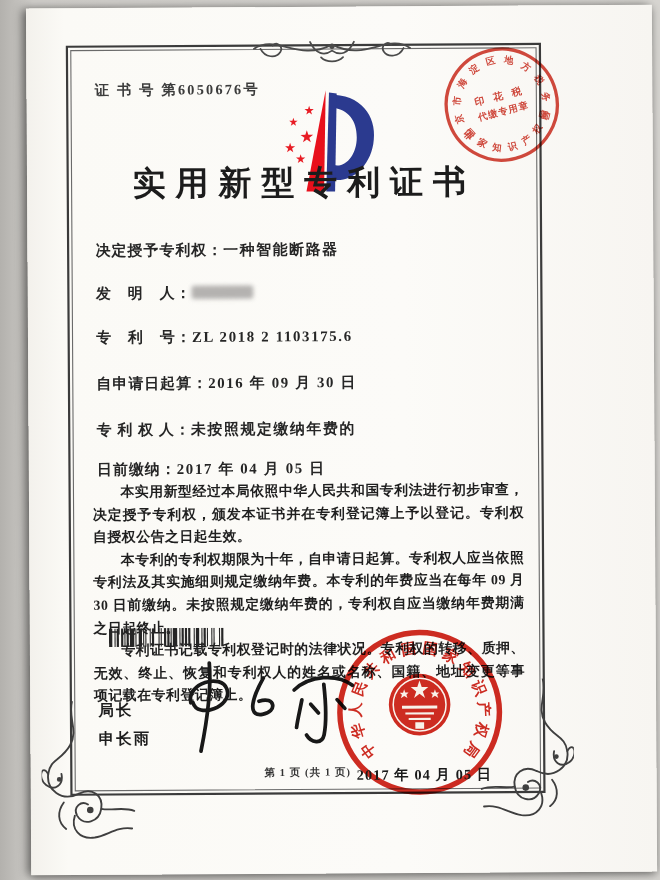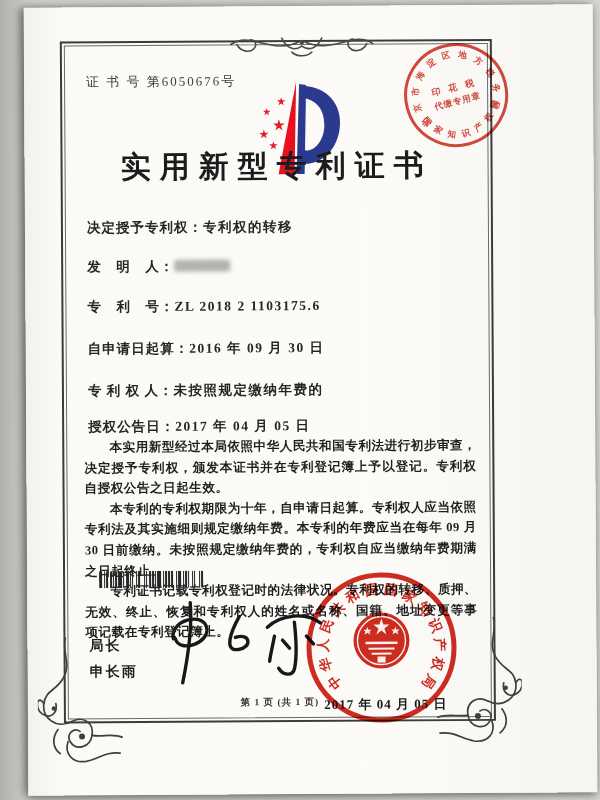--- a/index.html
+++ b/index.html
@@ -12,21 +12,21 @@
     position:absolute;left:26px;top:6px;width:569px;height:788px;
     background:linear-gradient(90deg,#f3f1ec 0%,#fbfaf6 6%,#fcfbf8 60%,#f7f5f1 100%);
     box-shadow:-4px 0 9px rgba(0,0,0,.38),0 3px 8px rgba(0,0,0,.30);
     transform:rotate(-0.35deg);
   }
   .frame{
     position:absolute;left:36px;top:34px;width:432px;height:682px;
     border:2px solid #3b3b3b;box-sizing:border-box;
   }
   .frame-inner{position:absolute;inset:2px;border:1px solid #6a6a6a;}
-  .cert-no{position:absolute;left:62px;top:66px;font-size:13px;font-weight:400;color:#3c3c3c;letter-spacing:2px;}
+  .cert-no{position:absolute;left:62px;top:66px;font-size:13px;font-weight:700;color:#3c3c3c;letter-spacing:2px;}
   .title{
     position:absolute;left:36px;top:140px;width:432px;text-align:center;
     font-size:30px;font-weight:700;color:#1c1c1c;letter-spacing:9px;
   }
   
   .logo{position:absolute;left:222px;top:70px;width:105px;height:100px;}
   .logo .star{position:absolute;color:#e81c24;line-height:1;}
   
   .frow{position:absolute;left:62px;width:400px;font-size:13.5px;font-weight:700;color:#262626;letter-spacing:1px;}
   .frow .val{letter-spacing:1.5px;}
@@ -126,36 +126,36 @@
     <span class="star" style="left:26px;top:42px;font-size:15px;">★</span>
     <span class="star" style="left:12px;top:52px;font-size:12px;">★</span>
     <span class="star" style="left:22px;top:64px;font-size:11px;">★</span>
     <span class="star" style="left:16px;top:31px;font-size:10px;">★</span>
     <span class="star" style="left:30px;top:20px;font-size:11px;">★</span>
   </div>
 
   <div class="title">实用新型专利证书</div>
 
   <div class="frow" style="top:212px;">
-    <span>决定授予专利权：</span><span class="val">专利权的转移</span>
+    <span>决定授予专利权：</span><span class="val">一种智能断路器</span>
   </div>
   <div class="frow" style="top:251px;">
     <span>发　明　人：</span><span class="redacted"></span>
   </div>
   <div class="frow" style="top:291px;">
     <span>专　利　号：</span><span class="val">ZL 2018 2 1103175.6</span>
   </div>
   <div class="frow" style="top:333px;">
     <span>自申请日起算：</span><span class="val">2016 年 09 月 30 日</span>
   </div>
   <div class="frow" style="top:375px;">
     <span>专 利 权 人：</span><span class="val">未按照规定缴纳年费的</span>
   </div>
   <div class="frow" style="top:411px;">
-    <span>授权公告日：</span><span class="val">2017 年 04 月 05 日</span>
+    <span>日前缴纳：</span><span class="val">2017 年 04 月 05 日</span>
   </div>
 
   <div class="bodytext">
     <p>本实用新型经过本局依照中华人民共和国专利法进行初步审查，决定授予专利权，颁发本证书并在专利登记簿上予以登记。专利权自授权公告之日起生效。</p>
     <p>本专利的专利权期限为十年，自申请日起算。专利权人应当依照专利法及其实施细则规定缴纳年费。本专利的年费应当在每年 09 月 30 日前缴纳。未按照规定缴纳年费的，专利权自应当缴纳年费期满之日起终止。</p>
     <p>专利证书记载专利权登记时的法律状况。专利权的转移、质押、无效、终止、恢复和专利权人的姓名或名称、国籍、地址变更等事项记载在专利登记簿上。</p>
   </div>
 
   <div class="barcode" id="barcode">
       <div style="width: 3.45px; background: rgb(38, 38, 38);"></div>

